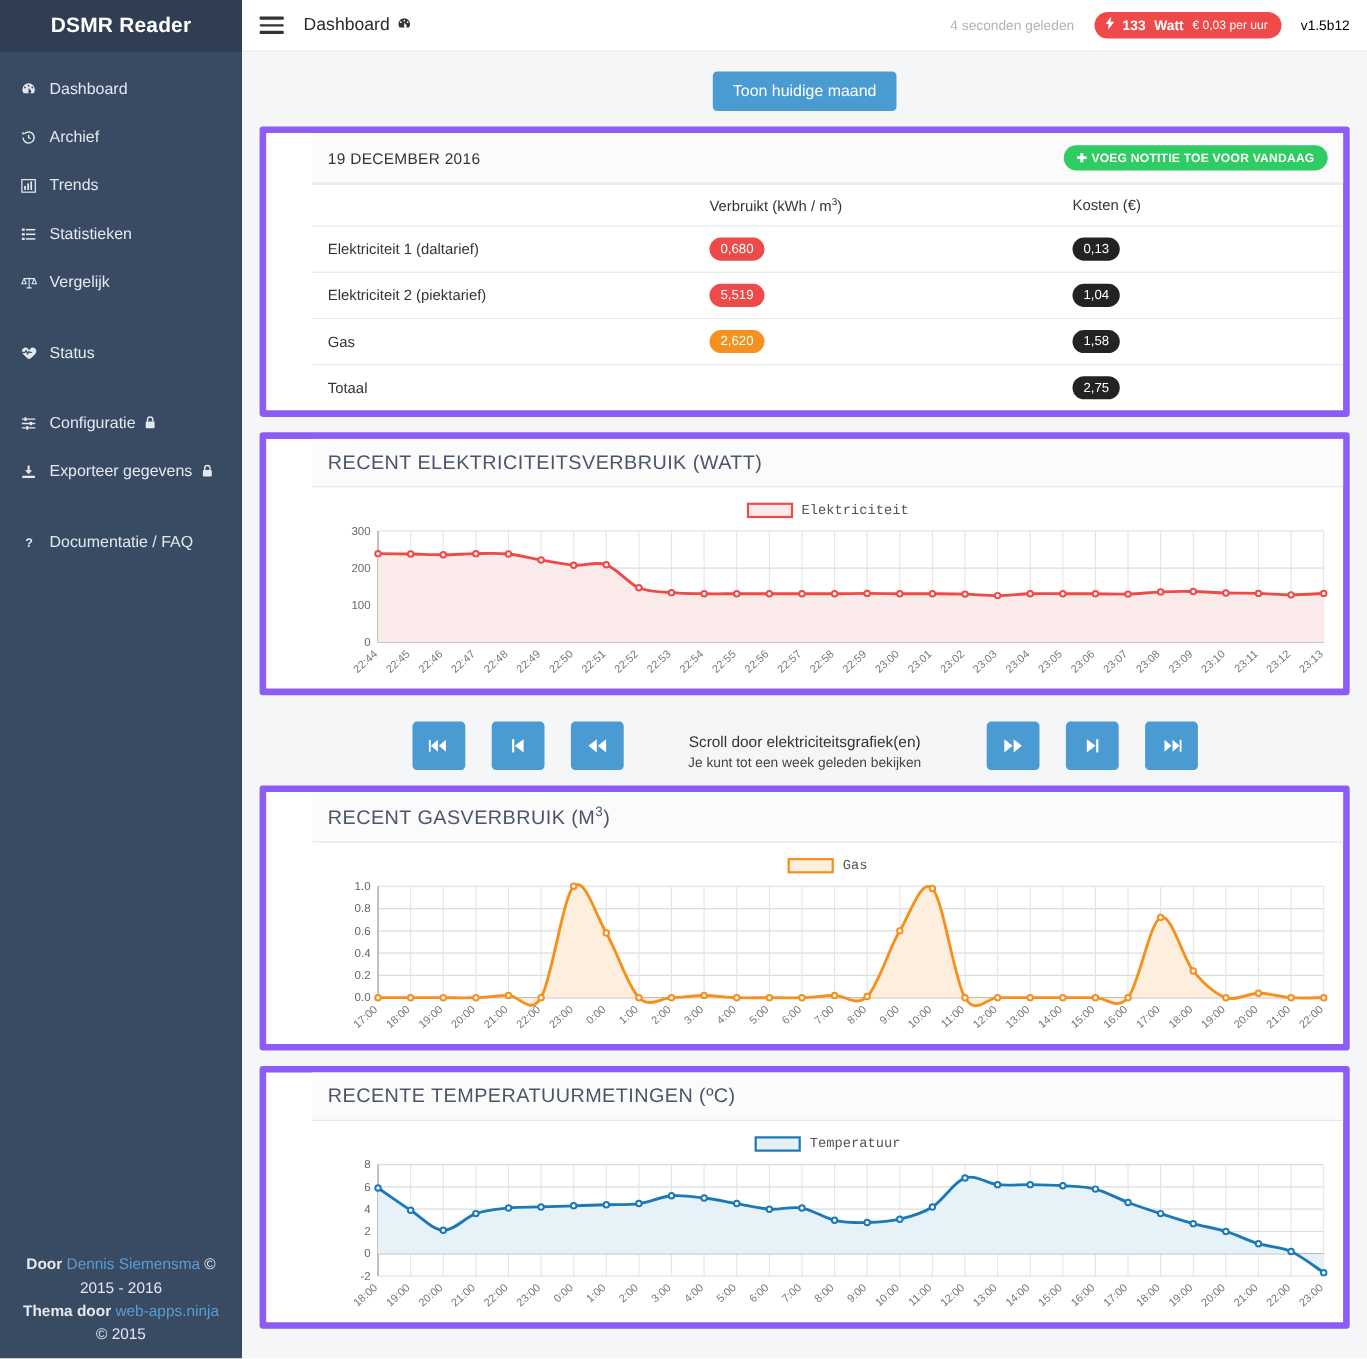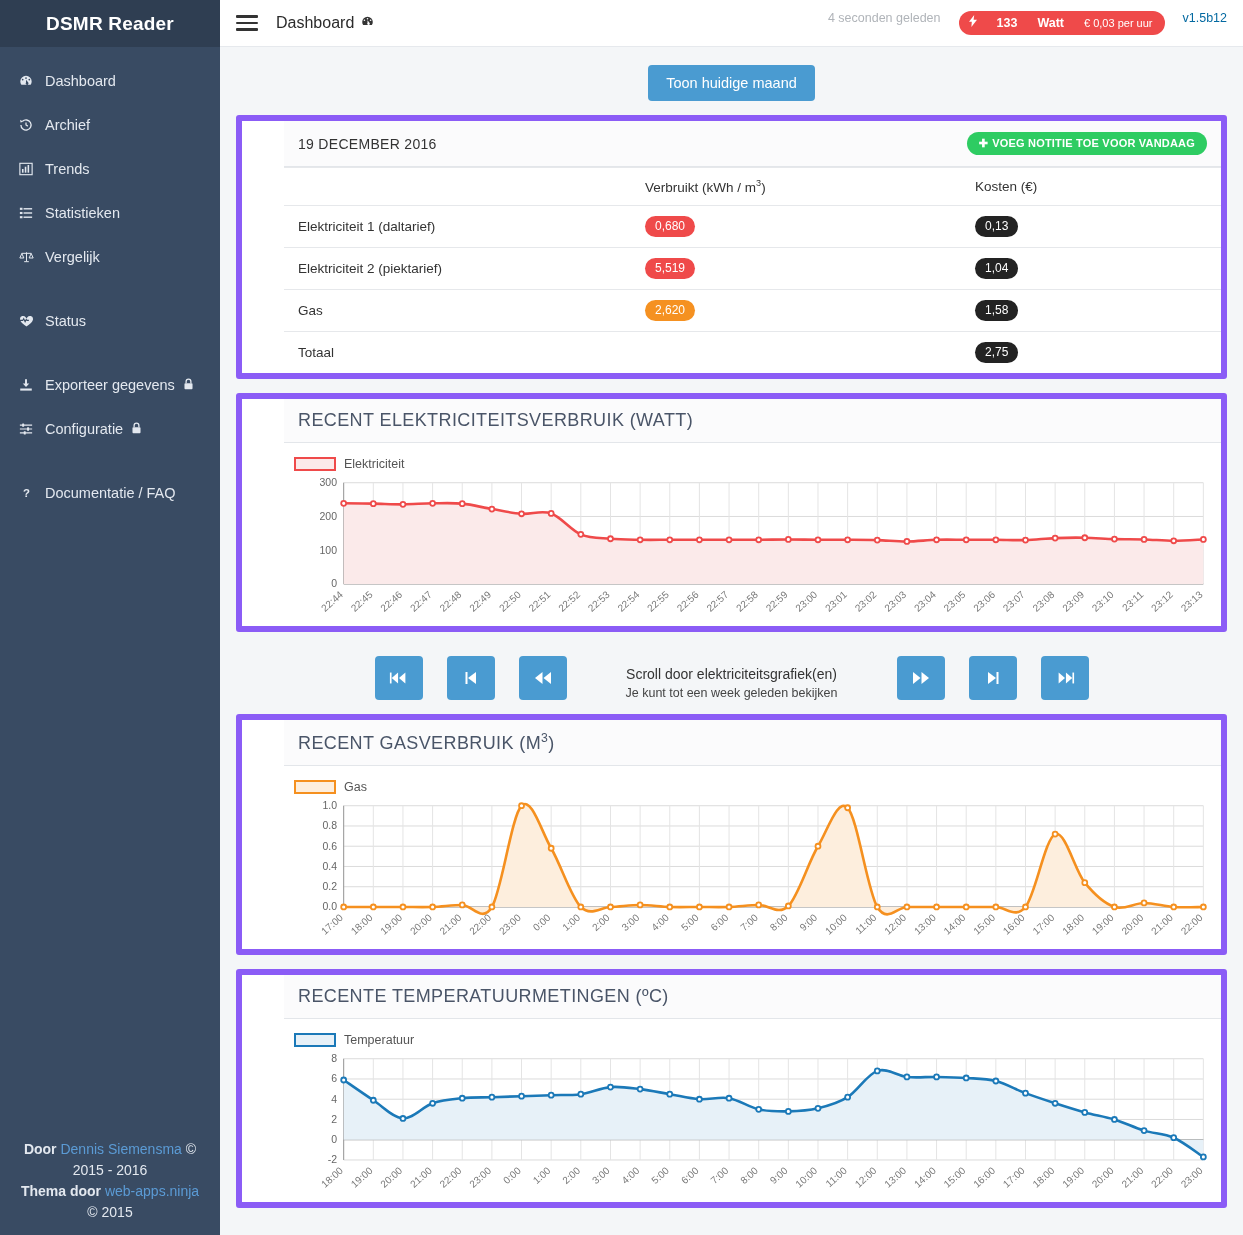--- a/index.html
+++ b/index.html
@@ -54,30 +54,30 @@
   .topbar {
     height: 47px; flex: 0 0 47px; background: #fff;
     border-bottom: 1px solid #e6e9ed;
     display: flex; align-items: center; padding: 0 16px;
   }
   .hamburger { width: 22px; height: 16px; margin-right: 18px; cursor: pointer;
                display: flex; flex-direction: column; justify-content: space-between; }
   .hamburger span { display: block; height: 2.6px; background: #333; border-radius: 1px; }
   .page-title { font-size: 16px; color: #2b2b2b; font-weight: 500; }
   .title-icon { font-size: 13px; margin-left: 7px; color: #333; }
-  .topbar-right { margin-left: auto; display: flex; gap: 18px; }
+  .topbar-right { margin-left: auto; display: flex; align-items: center; gap: 18px; }
   .ago { font-size: 12.5px; color: #b0b4b9; }
   .watt-badge {
     background: #ef4a4a; color: #fff; border-radius: 12px;
     padding: 4px 12px 5px 10px; font-size: 12.5px; font-weight: bold;
-    display: flex; align-items: center; gap: 20px; white-space: nowrap;
+    display: flex; align-items: center; gap: 8px; white-space: nowrap;
   }
   .watt-badge .bolt { font-size: 12px; }
   .watt-badge .cost { font-weight: normal; font-size: 11px; }
-  .version { font-size: 12.5px; color: #0369a1; }
+  .version { font-size: 12.5px; color: #000000; }
 
   .content { flex: 1 1 auto; overflow: hidden; padding: 0 16px; }
 
   .btn-row { display: flex; justify-content: center; padding: 18px 0 14px 0; align-items: center; }
   .btn-primary {
     background: #4a9bd1; color: #fff; border: none; border-radius: 4px;
     font-size: 14.5px; padding: 10px 18px; cursor: pointer;
     font-family: inherit;
   }
 
@@ -116,22 +116,22 @@
     font-size: 12px; padding: 3px 10px 4px 10px; min-width: 46px;
     text-align: center;
   }
   .pill-red { background: #ef4a4a; }
   .pill-orange { background: #f59121; }
   .pill-dark { background: #232323; min-width: 38px; }
   .row-total td { font-weight: normal; }
 
   
   .chart-box { padding: 14px 10px 6px 10px; }
-  .legend { display: flex; align-items: center;
-            gap: 8px; margin-bottom: 6px; }
+  .legend { display: flex; justify-content: center; align-items: center;
+            gap: 8px; margin-bottom: 6px; font-family: Liberation Mono, monospace; }
   .legend-swatch { width: 42px; height: 14px; border: 2.5px solid #000; }
   .legend-label { font-size: 12.5px; color: #555; }
   .plot-wrap { position: relative; }
   svg.plot { display: block; width: 100%; }
   .tick-text { font-size: 11px; fill: #666; font-family: "Liberation Sans", sans-serif; }
   .xtick-text { font-size: 10.5px; fill: #777; font-family: "Liberation Sans", sans-serif; }
 
   
   .scroller {
     display: flex; align-items: flex-end; justify-content: center;
@@ -229,50 +229,50 @@
             </svg>
         </span>
         <span class="lbl">Status</span>
       </div>
 
       <div class="nav-gap"></div>
 
       <div class="nav-item">
         <span class="ico">
           <svg width="14" height="14" viewBox="0 0 16 16">
-              <g fill="#e3e8ef">
-                <rect x="6.9" y="1.4" width="2.2" height="6"></rect>
-                <path d="M8 10.4 4.3 6.2h7.4z"></path>
-                <rect x="1.4" y="12" width="13.2" height="2.4"></rect>
-              </g>
-            </svg>
-        </span>
-        <span class="lbl">Exporteer gegevens</span>
-        <span class="lock">
-          <svg width="11" height="12" viewBox="0 0 12 14">
-              <path fill="none" stroke="#e3e8ef" stroke-width="1.5" d="M3.2 6.2V4.1a2.8 2.8 0 0 1 5.6 0v2.1"></path>
-              <rect x="1.3" y="6.1" width="9.4" height="7" rx="1" fill="#e3e8ef"></rect>
-            </svg>
-        </span>
-      </div>
-
-      <div class="nav-item">
-        <span class="ico">
-          <svg width="14" height="14" viewBox="0 0 16 16">
               <g stroke="#e3e8ef" stroke-width="1.4" fill="none">
                 <path d="M1 3.5h14M1 8h14M1 12.5h14"></path>
               </g>
               <g fill="#e3e8ef">
                 <rect x="3.6" y="1.6" width="2.3" height="3.8" rx=".6"></rect>
                 <rect x="9.2" y="6.1" width="2.3" height="3.8" rx=".6"></rect>
                 <rect x="5.4" y="10.6" width="2.3" height="3.8" rx=".6"></rect>
               </g>
             </svg>
         </span>
         <span class="lbl">Configuratie</span>
+        <span class="lock">
+          <svg width="11" height="12" viewBox="0 0 12 14">
+              <path fill="none" stroke="#e3e8ef" stroke-width="1.5" d="M3.2 6.2V4.1a2.8 2.8 0 0 1 5.6 0v2.1"></path>
+              <rect x="1.3" y="6.1" width="9.4" height="7" rx="1" fill="#e3e8ef"></rect>
+            </svg>
+        </span>
+      </div>
+
+      <div class="nav-item">
+        <span class="ico">
+          <svg width="14" height="14" viewBox="0 0 16 16">
+              <g fill="#e3e8ef">
+                <rect x="6.9" y="1.4" width="2.2" height="6"></rect>
+                <path d="M8 10.4 4.3 6.2h7.4z"></path>
+                <rect x="1.4" y="12" width="13.2" height="2.4"></rect>
+              </g>
+            </svg>
+        </span>
+        <span class="lbl">Exporteer gegevens</span>
         <span class="lock">
           <svg width="11" height="12" viewBox="0 0 12 14">
               <path fill="none" stroke="#e3e8ef" stroke-width="1.5" d="M3.2 6.2V4.1a2.8 2.8 0 0 1 5.6 0v2.1"></path>
               <rect x="1.3" y="6.1" width="9.4" height="7" rx="1" fill="#e3e8ef"></rect>
             </svg>
         </span>
       </div>
 
       <div class="nav-gap"></div>
 

